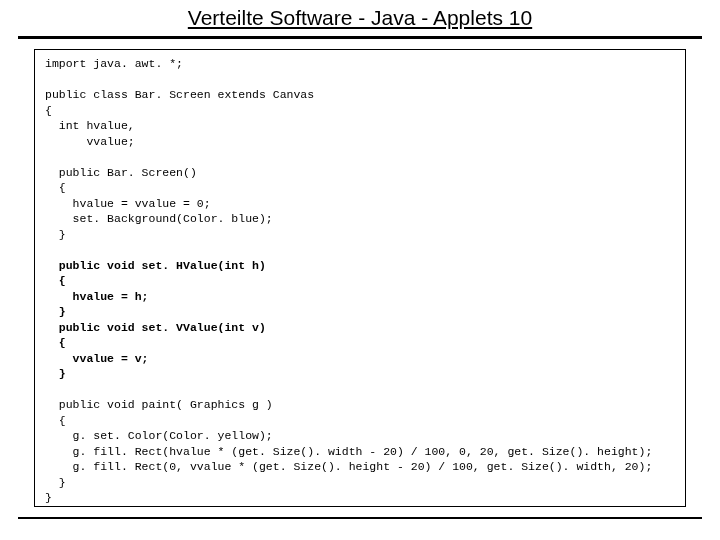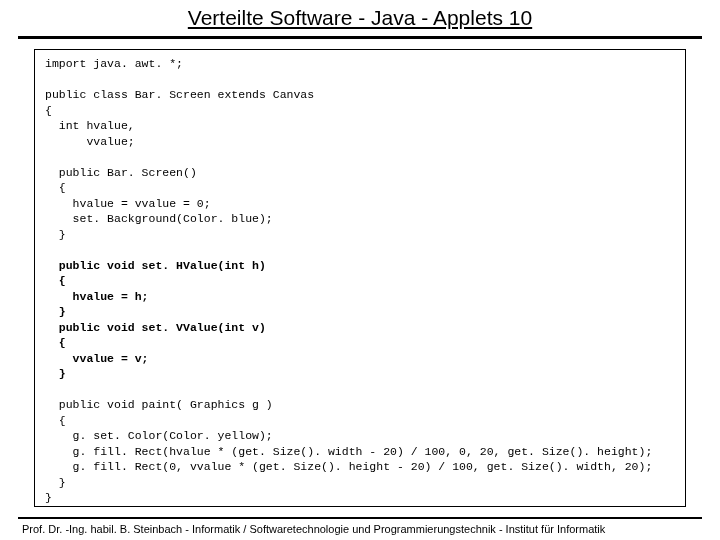--- a/index.html
+++ b/index.html
@@ -95,15 +95,14 @@
 <span>  public void paint( Graphics g )</span>
 <span>  {</span>
 <span>    g. set. Color(Color. yellow);</span>
 <span>    g. fill. Rect(hvalue * (get. Size(). width - 20) / 100, 0, 20, get. Size(). height);</span>
 <span>    g. fill. Rect(0, vvalue * (get. Size(). height - 20) / 100, get. Size(). width, 20);</span>
 <span>  }</span>
 <span>}</span></pre>
   </div>
 
   <hr class="hr-bot">
-  <div class="footer">Prof. Dr. -Ing. habil. B. Steinbach - Informatik / Softwaretechnologie und Programmierungstechnik - Institut für Informatik</div>
 
 </div>
 
 </body></html>

